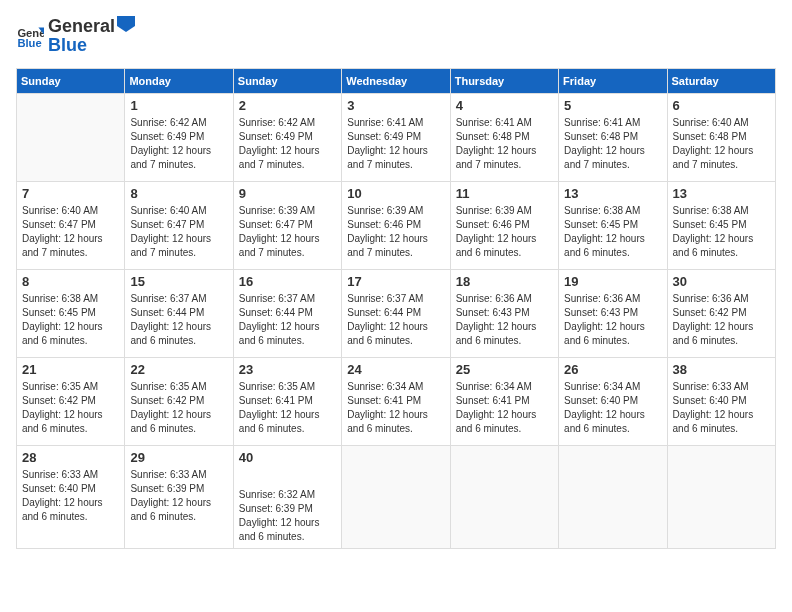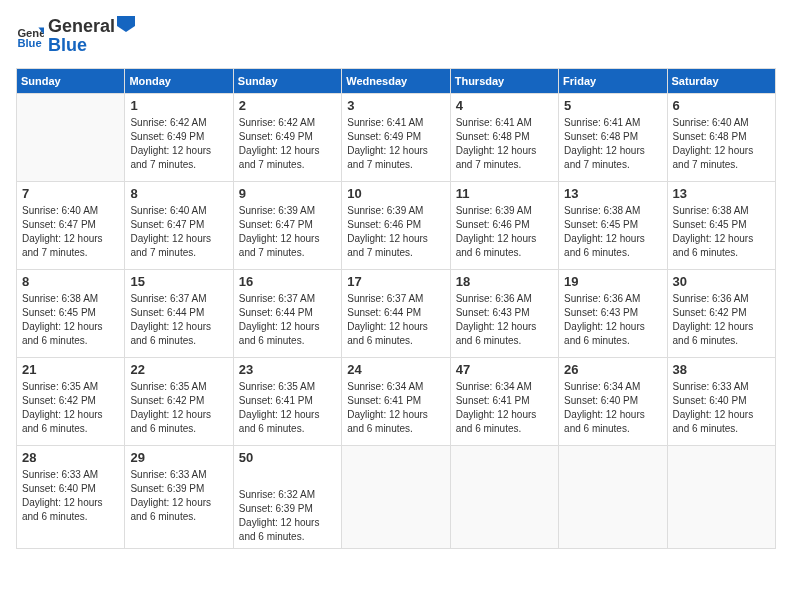--- a/index.html
+++ b/index.html
@@ -291,21 +291,21 @@
 and 6 minutes.</div>
         </td>
         <td>
           <span class="day-number">24</span>
           <div class="day-info" style="white-space: pre-line;">Sunrise: 6:34 AM
 Sunset: 6:41 PM
 Daylight: 12 hours
 and 6 minutes.</div>
         </td>
         <td>
-          <span class="day-number">47</span>
+          <span class="day-number">25</span>
           <div class="day-info" style="white-space: pre-line;">Sunrise: 6:34 AM
 Sunset: 6:41 PM
 Daylight: 12 hours
 and 6 minutes.</div>
         </td>
         <td>
           <span class="day-number">26</span>
           <div class="day-info" style="white-space: pre-line;">Sunrise: 6:34 AM
 Sunset: 6:40 PM
 Daylight: 12 hours
@@ -328,21 +328,21 @@
 and 6 minutes.</div>
         </td>
         <td>
           <span class="day-number">29</span>
           <div class="day-info" style="white-space: pre-line;">Sunrise: 6:33 AM
 Sunset: 6:39 PM
 Daylight: 12 hours
 and 6 minutes.</div>
         </td>
         <td>
-          <span class="day-number">50</span>
+          <span class="day-number">40</span>
           <div class="day-info" style="white-space: pre-line; margin-top: 23px;">Sunrise: 6:32 AM
 Sunset: 6:39 PM
 Daylight: 12 hours
 and 6 minutes.</div>
         </td>
         <td class="empty-cell"></td>
         <td class="empty-cell"></td>
         <td class="empty-cell"></td>
         <td class="empty-cell"></td>
       </tr>

